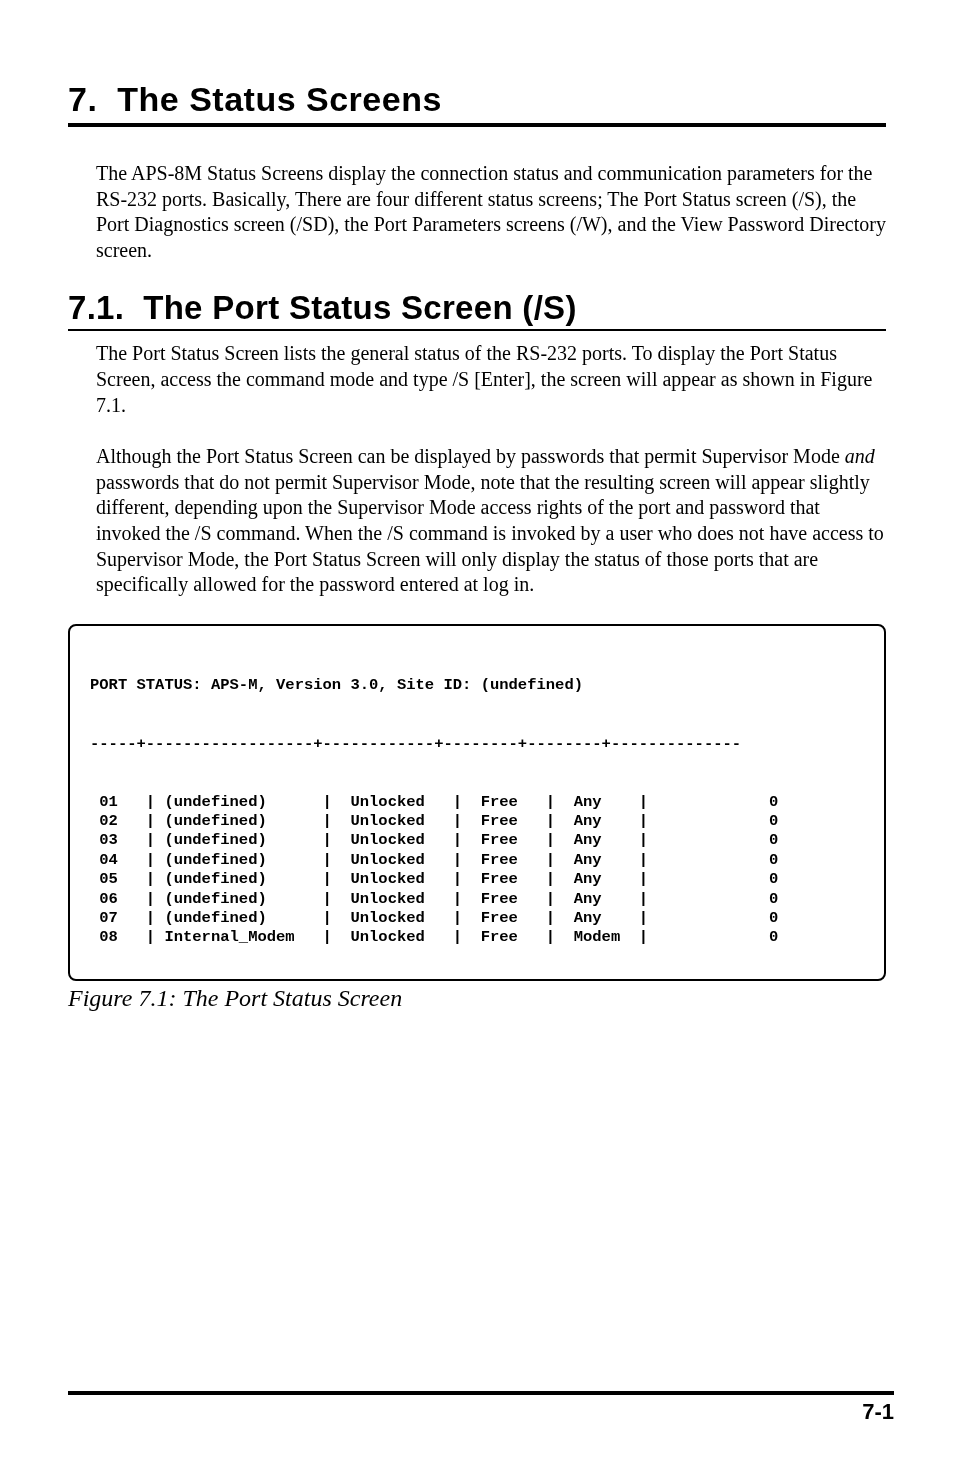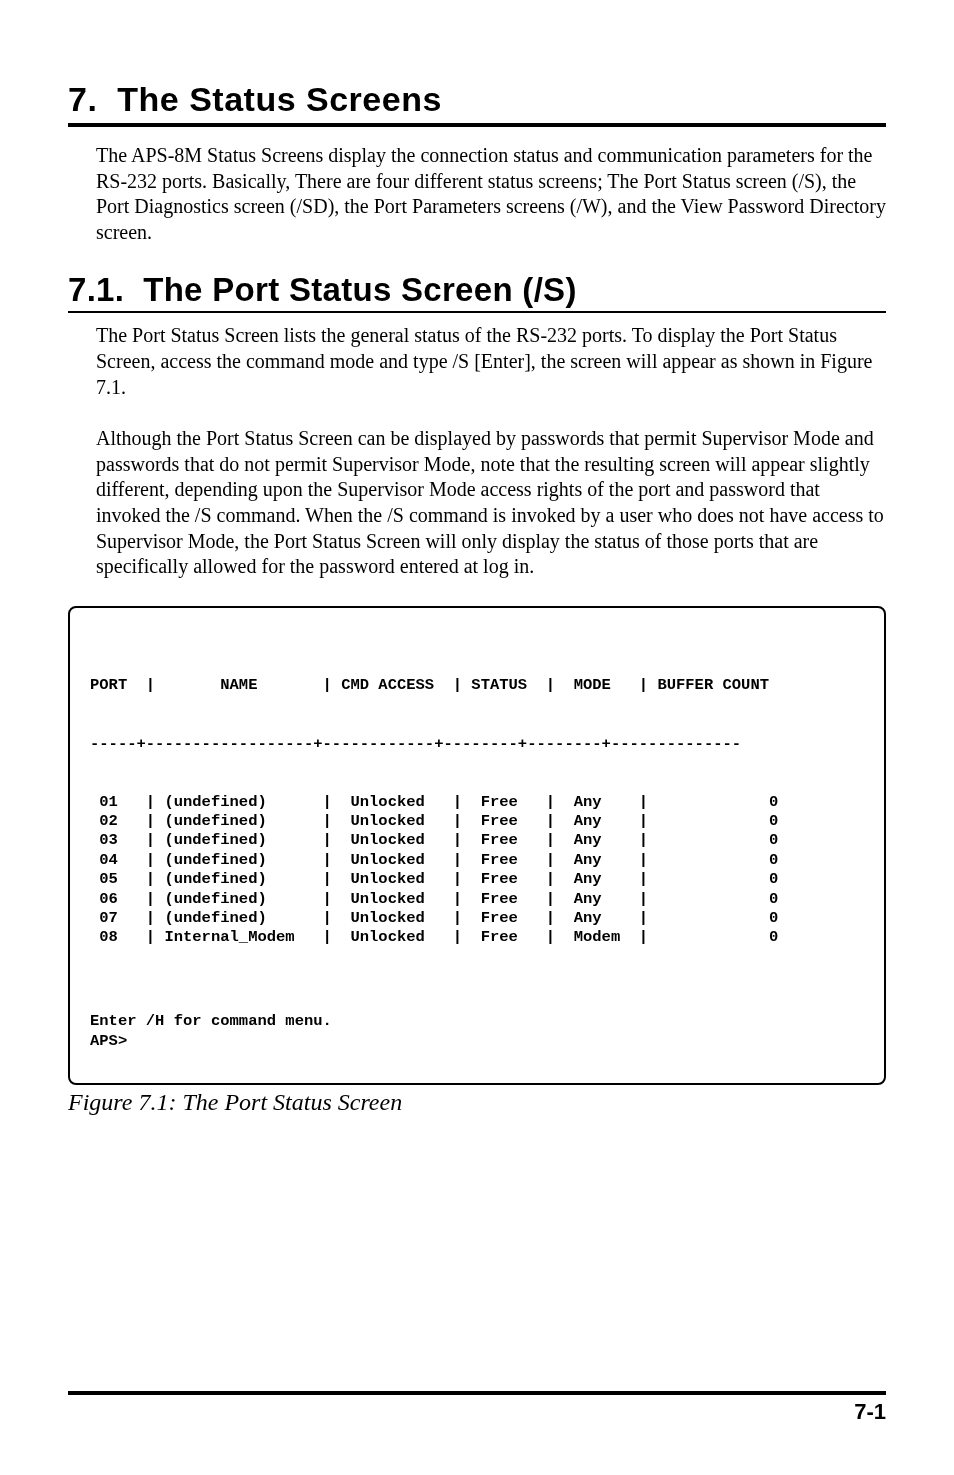--- a/index.html
+++ b/index.html
@@ -10,38 +10,38 @@
     color: #000000;
     padding: 80px 68px 50px 68px;
     position: relative;
   }
   .chapter-title {
     font-family: Arial, Helvetica, sans-serif;
     font-weight: 900;
     font-size: 34px;
     border-bottom: 4px solid #000;
     padding-bottom: 4px;
-    margin-bottom: 16px;
+    margin-bottom: 34px;
     letter-spacing: 0.5px;
   }
   .body-text {
     font-size: 20px;
     line-height: 1.28;
     margin: 0 0 26px 28px;
   }
   .section-title {
     font-family: Arial, Helvetica, sans-serif;
     font-weight: 900;
     font-size: 33px;
     border-bottom: 2px solid #000;
     padding-bottom: 2px;
     margin-bottom: 10px;
     letter-spacing: 0.3px;
   }
-  .italic { }
+  .italic { font-style: italic; }
   .terminal-box {
     border: 2px solid #000;
     border-radius: 8px;
     margin: 12px 0 4px 0;
     padding: 12px 20px 12px 20px;
     font-family: "Courier New", Courier, monospace;
     font-size: 15.5px;
     font-weight: bold;
     line-height: 1.25;
     white-space: pre;
@@ -65,21 +65,21 @@
     margin-top: 26px;
   }
   .figure-caption {
     font-style: italic;
     font-size: 24px;
     margin-top: 2px;
   }
   .page-footer {
     position: absolute;
     left: 68px;
-    right: 68px;
+    right: 60px;
     bottom: 50px;
   }
   .footer-rule {
     border-top: 4px solid #000;
     margin-bottom: 4px;
   }
   .page-number {
     font-family: Arial, Helvetica, sans-serif;
     font-weight: 900;
     font-size: 22px;
@@ -97,32 +97,30 @@
 
 <h2 class="section-title">
   <span>7.1.</span>&nbsp;&nbsp;<span>The Port Status Screen (/S)</span>
 </h2>
 
 <p class="body-text">The Port Status Screen lists the general status of the RS-232 ports.  To display the Port Status Screen, access the command mode and type /S  [Enter], the screen will appear as shown in Figure 7.1.</p>
 
 <p class="body-text"><span>Although the Port Status Screen can be displayed by passwords that permit Supervisor Mode </span><span class="italic">and</span><span> passwords that do not permit Supervisor Mode, note that the resulting screen will appear slightly different, depending upon the Supervisor Mode access rights of the port and password that invoked the /S command.  When the /S command is invoked by a user who does not have access to Supervisor Mode, the Port Status Screen will only display the status of those ports that are specifically allowed for the password entered at log in.</span></p>
 
 <div class="terminal-box">
-  <div class="terminal-header" id="terminal-header">PORT  |       NAME       | CMD ACCESS  | STATUS  |  MODE   | BUFFER COUNT</div>
+  <div class="terminal-title">PORT STATUS: APS-M, Version 3.0, Site ID: (undefined)</div>
   <div class="terminal-sep" id="terminal-sep">-----+------------------+------------+--------+--------+--------------</div>
   <div class="terminal-rows" id="terminal-rows"> 01   | (undefined)      |  Unlocked   |  Free   |  Any    |             0
  02   | (undefined)      |  Unlocked   |  Free   |  Any    |             0
  03   | (undefined)      |  Unlocked   |  Free   |  Any    |             0
  04   | (undefined)      |  Unlocked   |  Free   |  Any    |             0
  05   | (undefined)      |  Unlocked   |  Free   |  Any    |             0
  06   | (undefined)      |  Unlocked   |  Free   |  Any    |             0
  07   | (undefined)      |  Unlocked   |  Free   |  Any    |             0
  08   | Internal_Modem   |  Unlocked   |  Free   |  Modem  |             0</div>
-  <div class="terminal-footer" id="terminal-footer">Enter /H for command menu.
-APS&gt;</div>
 </div>
 
 <div class="figure-caption">Figure 7.1:  The Port Status Screen</div>
 
 <div class="page-footer">
   <div class="footer-rule"></div>
   <div class="page-number">7-1</div>
 </div>
 
 </body></html>

